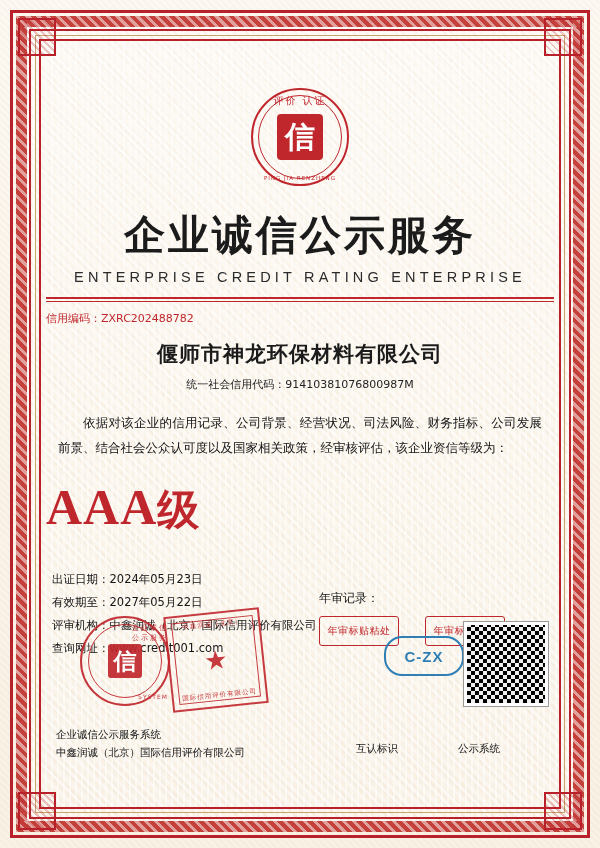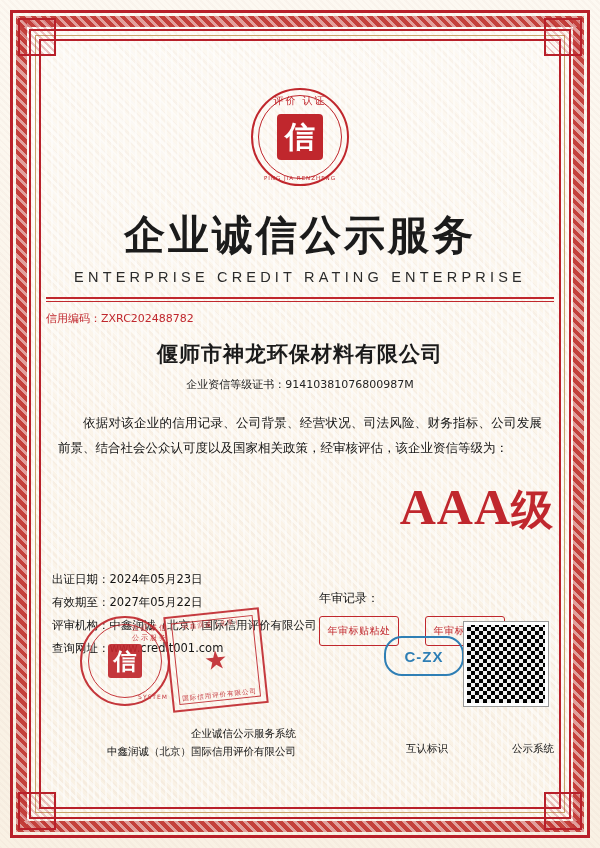--- a/index.html
+++ b/index.html
@@ -151,21 +151,21 @@
   .body-text{
     margin:18px 12px 0 12px;
     font-size:12.5px;
     line-height:2.0;
     color:#141414;
     text-align:justify;
     text-indent:2em;
   }
   .grade{
     margin-top:18px;
-    text-align:right;
+    text-align:left;
     color:#c0272d;
     font-weight:700;
     font-size:50px;
     letter-spacing:1px;
     font-family:"Liberation Serif", serif;
   }
   .grade .cn{font-family:"DejaVu Sans",sans-serif;font-size:42px;}
 
   .meta{
     margin-top:30px;
@@ -255,21 +255,21 @@
     background-blend-mode:difference;
     border:3px solid #fff;
     outline:1px solid #999;
   }
   .caption-row{
     position:relative;
     margin-top:-4px;
     height:34px;
     font-size:10.5px;color:#141414;
   }
-  .cap{position:absolute;text-align:right;font-family:Liberation Mono, monospace;}
+  .cap{position:absolute;text-align:left;}
   .cap1{left:10px;top:0;width:240px;line-height:1.7;}
   .cap2{left:310px;top:16px;width:92px;}
   .cap3{right:0;top:16px;width:96px;}
 
   .footnote{
     position:absolute;left:0;right:0;bottom:10px;
     font-size:9px;color:#141414;
     text-align:center;
     border-top:1px solid #c0272d;
     padding-top:6px;
@@ -304,21 +304,21 @@
     <div class="title-en">ENTERPRISE CREDIT RATING ENTERPRISE</div>
 
     <div class="rule"></div>
     <div class="rule thin"></div>
 
     <div class="credit-no">
       <span>信用编码：</span><span>ZXRC202488782</span>
     </div>
 
     <div class="company">偃师市神龙环保材料有限公司</div>
-    <div class="uscc">企业资信等级证书：91410381076800987M</div>
+    <div class="uscc">统一社会信用代码：91410381076800987M</div>
 
     <div class="body-text">依据对该企业的信用记录、公司背景、经营状况、司法风险、财务指标、公司发展前景、结合社会公众认可度以及国家相关政策，经审核评估，该企业资信等级为：</div>
 
     <div class="grade">
       <span>AAA</span><span class="cn">级</span>
     </div>
 
     <div class="meta">
       <div class="row">
         <span>出证日期：</span><span>2024年05月23日</span>

